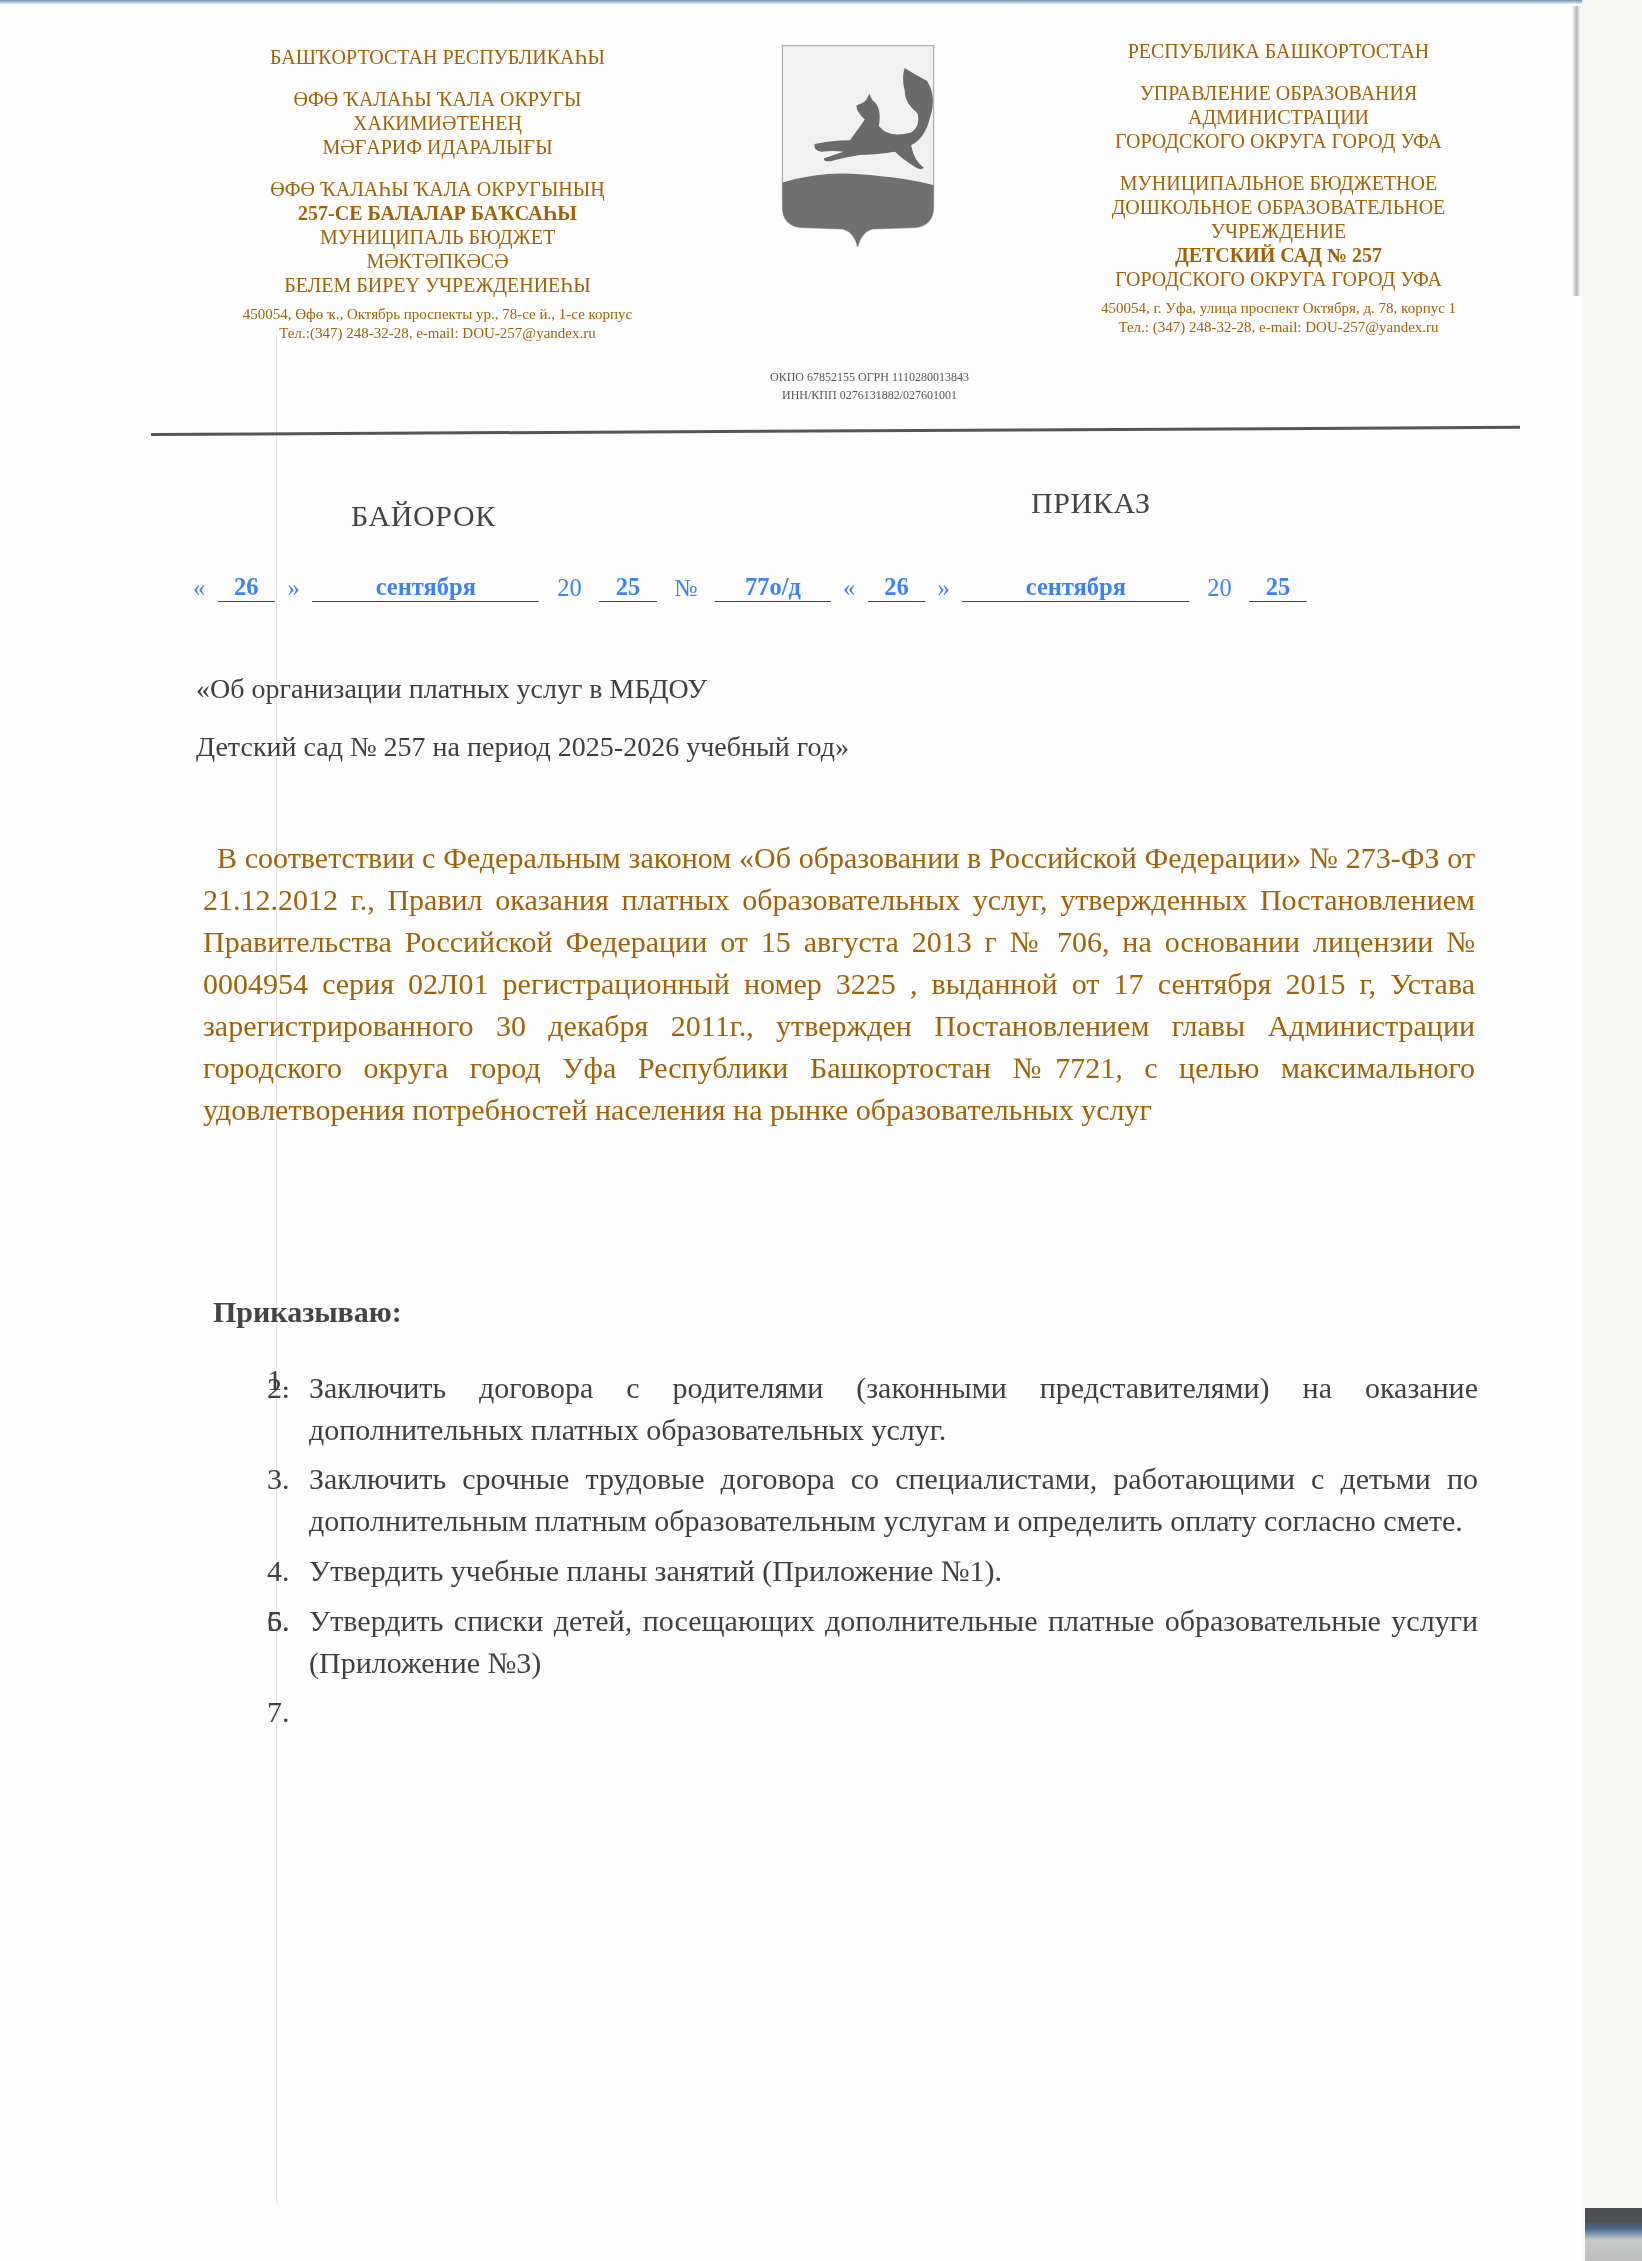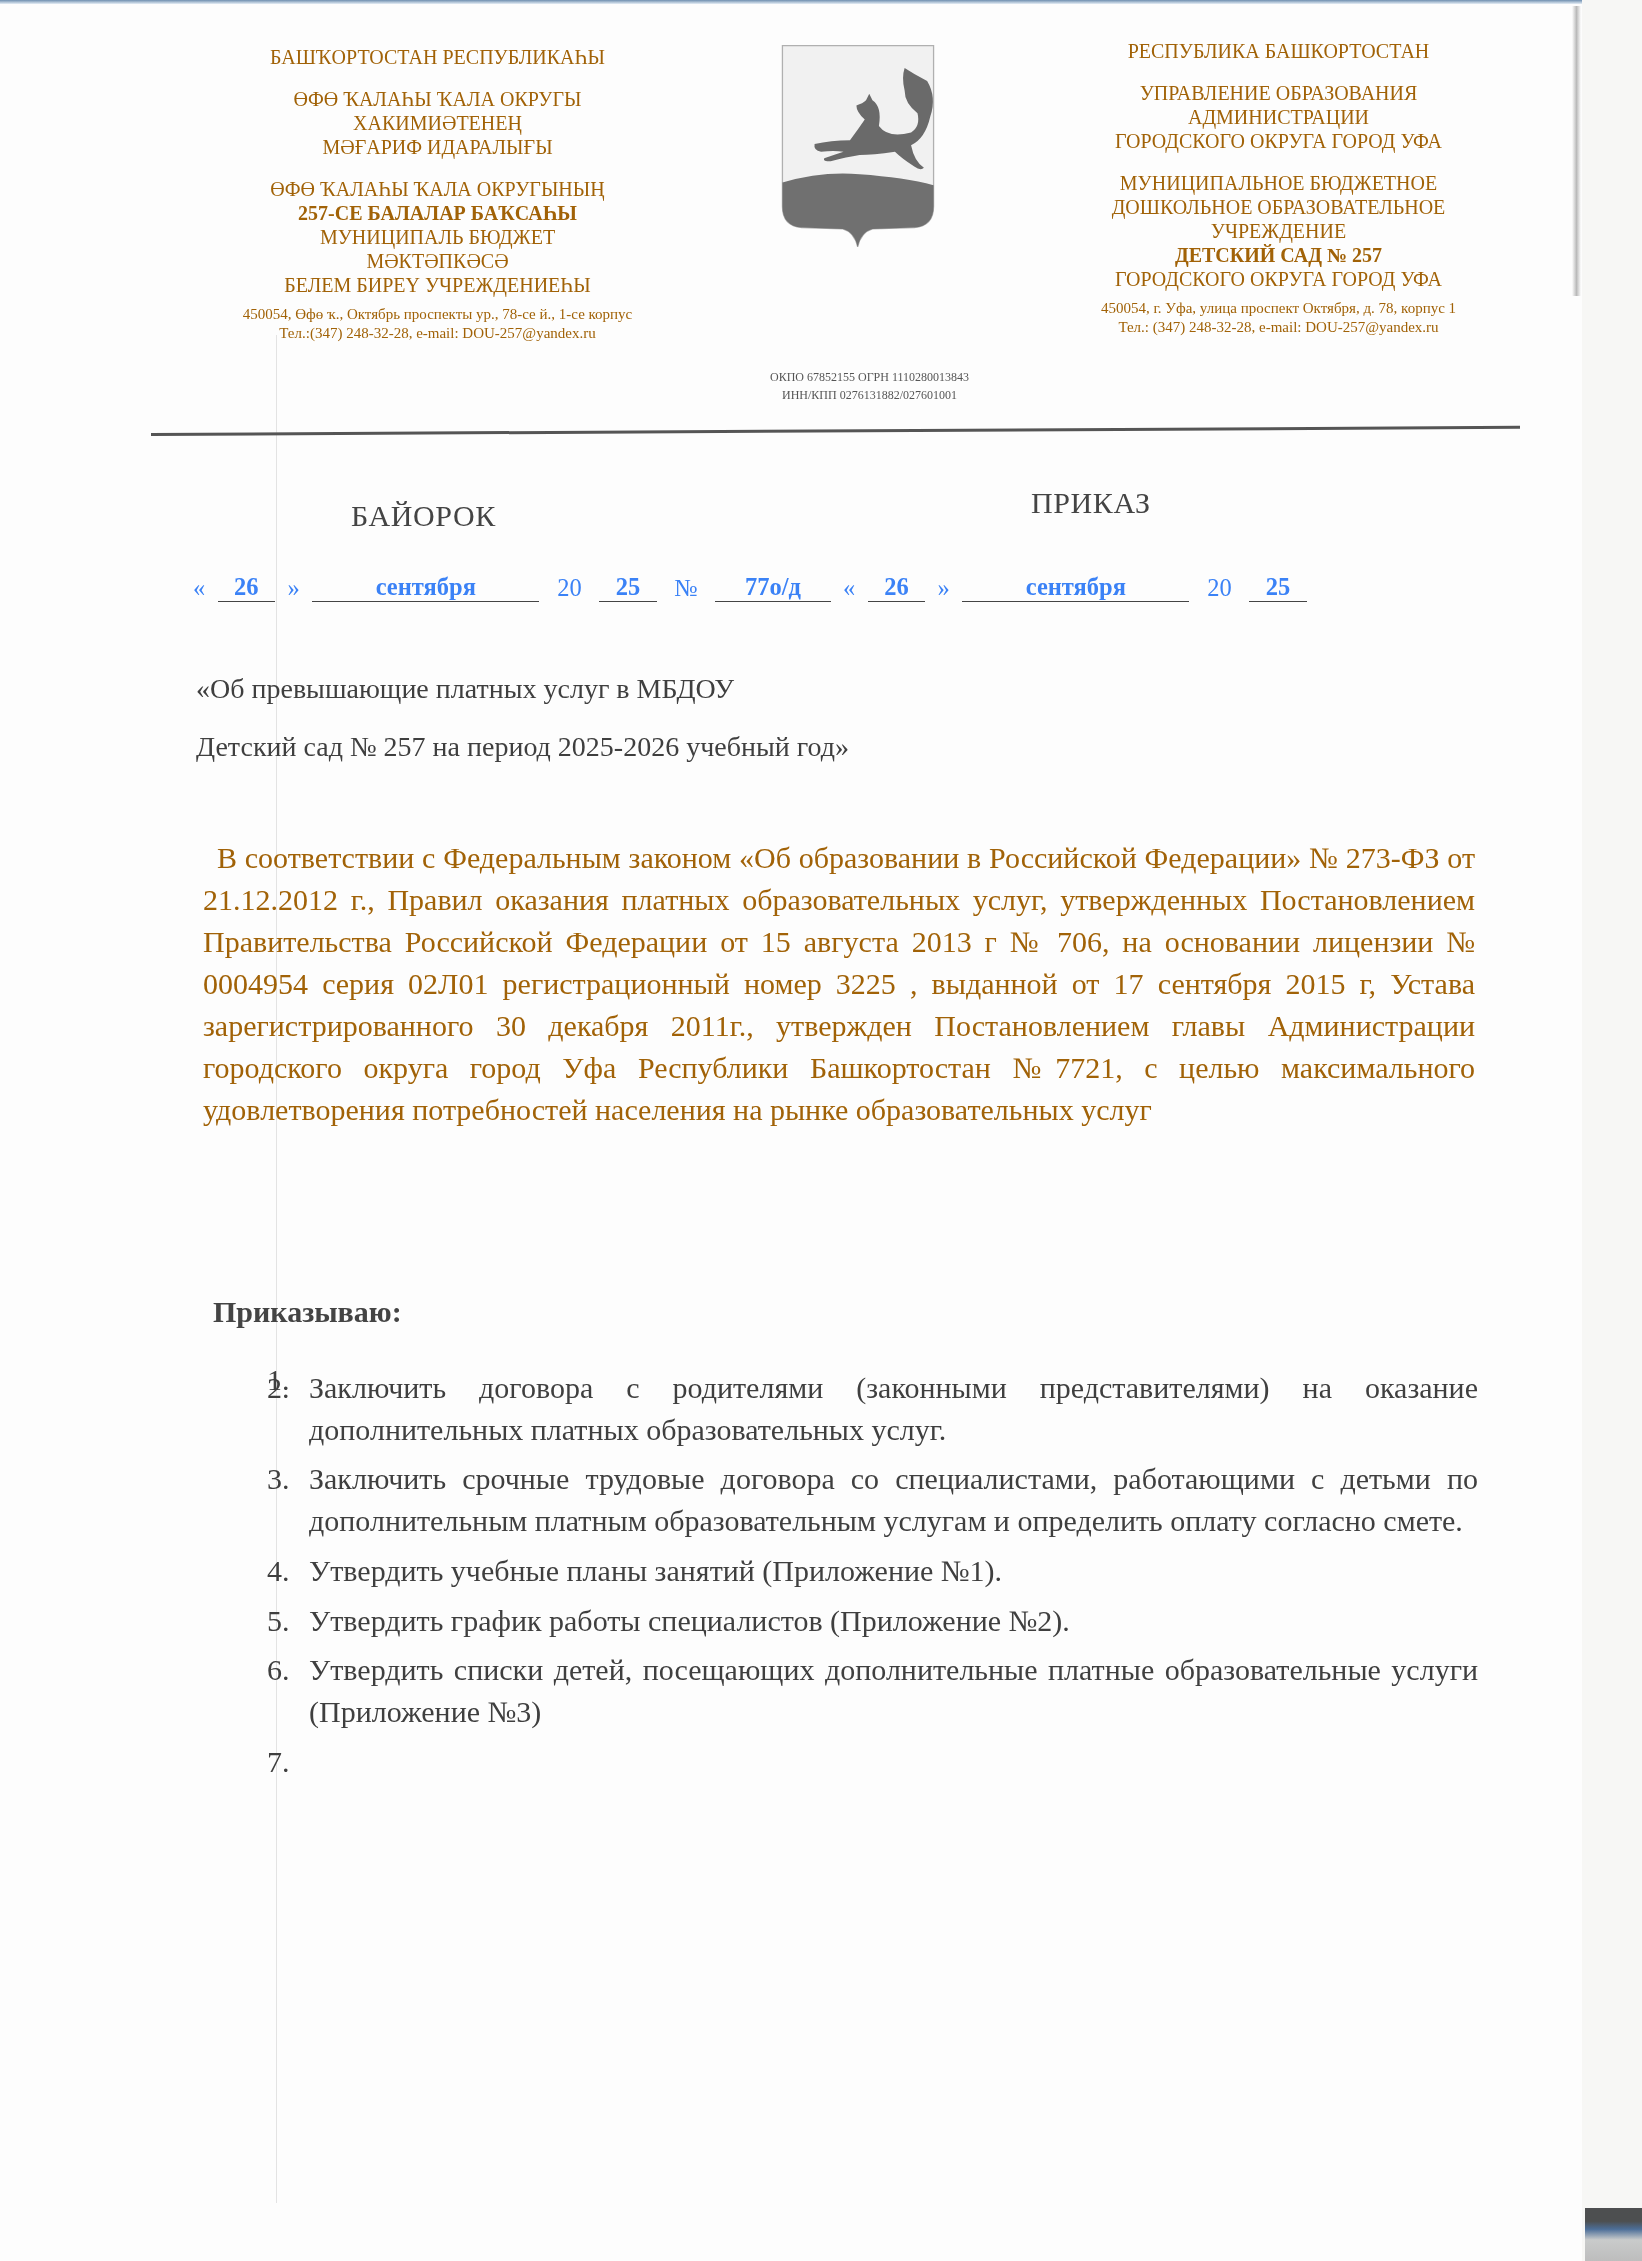--- a/index.html
+++ b/index.html
@@ -176,30 +176,30 @@
   <span class="fill w-num">77о/д</span>
   <span>«</span>
   <span class="fill w-day">26</span>
   <span>»</span>
   <span class="fill w-month">сентября</span>
   <span class="sep">20</span>
   <span class="fill w-day">25</span>
 </div>
 
 <div class="doc-title">
-  <div>«Об превышающие  платных услуг в МБДОУ</div>
+  <div>«Об организации  платных услуг в МБДОУ</div>
   <div>Детский сад № 257 на период 2025-2026 учебный год»</div>
 </div>
 
 <div class="preamble">В соответствии с Федеральным законом «Об образовании в Российской Федерации» № 273-ФЗ от 21.12.2012 г.,  Правил оказания платных образовательных услуг, утвержденных Постановлением Правительства Российской Федерации от 15 августа 2013 г № 706, на основании лицензии № 0004954 серия 02Л01 регистрационный номер 3225 , выданной от 17 сентября 2015 г,  Устава зарегистрированного 30 декабря 2011г., утвержден Постановлением главы Администрации городского округа город Уфа Республики Башкортостан №7721, с целью максимального удовлетворения потребностей населения на рынке образовательных услуг</div>
 
 <div class="order-label">Приказываю:</div>
 
 <ol class="items">
   <li><span class="num">1.</span></li>
   <li><span class="num">2.</span><span>Заключить договора с родителями (законными представителями) на оказание дополнительных платных образовательных услуг.</span></li>
   <li><span class="num">3.</span><span>Заключить срочные трудовые договора со специалистами, работающими с детьми по дополнительным платным образовательным услугам и определить оплату согласно смете.</span></li>
   <li><span class="num">4.</span><span>Утвердить учебные планы занятий (Приложение №1).</span></li>
-  <li><span class="num">5.</span><span>Утвердить график работы специалистов (Приложение №2).</span></li>
+  <li><span class="num">5.</span></li>
   <li><span class="num">6.</span><span>Утвердить списки детей, посещающих дополнительные платные образовательные услуги (Приложение №3)</span></li>
   <li><span class="num">7.</span></li>
 </ol>
 
 
 </body></html>

